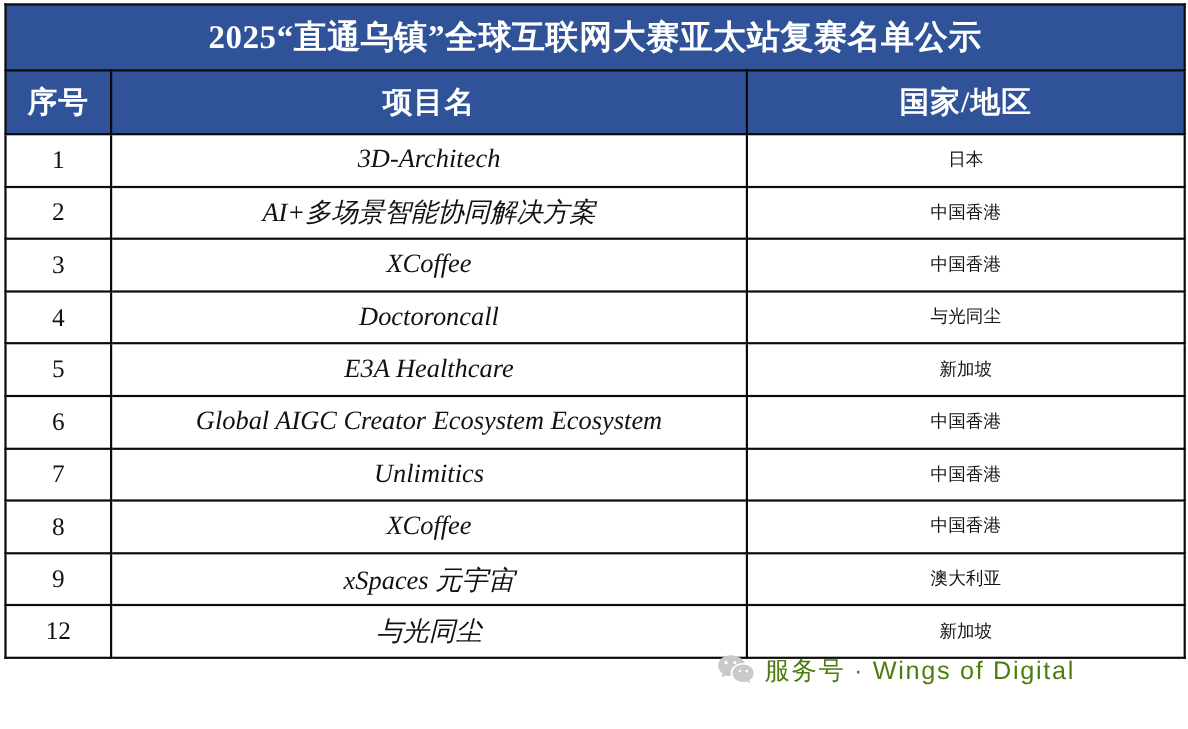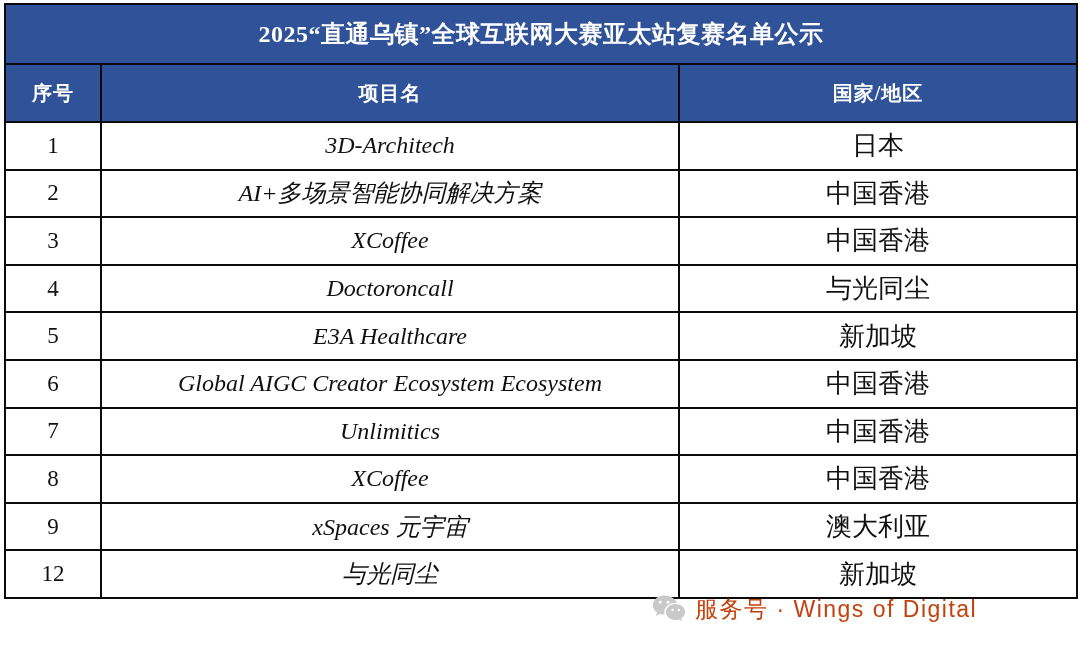--- a/index.html
+++ b/index.html
@@ -37,21 +37,21 @@
   }
   #watermark .wm-icon {
     width: 34px;
     height: 30px;
     display: block;
     flex: 0 0 auto;
   }
   #watermark .wm-text {
     font-family: "Liberation Sans", "DejaVu Sans", sans-serif;
     font-size: 23px;
-    color: #c2410c;
+    color: #4d7c0f;
     letter-spacing: 1.5px;
     white-space: nowrap;
     line-height: 1;
   }
 
   
   #tbl-wrap {
     position: absolute;
     left: 4px;
     top: 3px;
@@ -72,34 +72,34 @@
     padding: 0;
     text-align: center;
     vertical-align: middle;
   }
 
   
   tr.title-row th {
     background: #2F5298;
     color: #ffffff;
     height: 58px;
-    font-size: 24px;
+    font-size: 30px;
     font-weight: bold;
     letter-spacing: 0.5px;
     border-bottom-width: 2px;
     white-space: nowrap;
     margin-top: 12px;
   }
 
   
   tr.head-row th {
     background: #2F5298;
     color: #ffffff;
     height: 56px;
-    font-size: 20px;
+    font-size: 27px;
     font-weight: bold;
     letter-spacing: 1px;
     white-space: nowrap;
   }
 
   
   tr.data-row td {
     background: transparent;
     color: #111111;
     height: 45.6px;
@@ -111,21 +111,21 @@
     font-size: 23px;
   }
   tr.data-row td.project {
     font-size: 24px;
     padding: 0 8px;
     white-space: nowrap;
     overflow: hidden;
     font-style: italic;
   }
   tr.data-row td.region {
-    font-size: 26px;
+    font-size: 16px;
   }
 </style>
 </head>
 <body>
 
 <div id="page">
 
   <div id="watermark">
     <svg class="wm-icon" viewBox="0 0 40 34" aria-hidden="true">
       <path d="M14.2 1.2C6.9 1.2 1 6.2 1 12.4c0 3.5 1.9 6.7 4.9 8.8l-1.3 4 4.6-2.3c1.5.4 3.1.7 4.8.7h.8c-.3-.9-.4-1.9-.4-2.9 0-6.1 6-11.1 13.4-11.1.5 0 1 0 1.5.1C28 5.1 21.8 1.2 14.2 1.2z" fill="#c9c9c9"></path>

